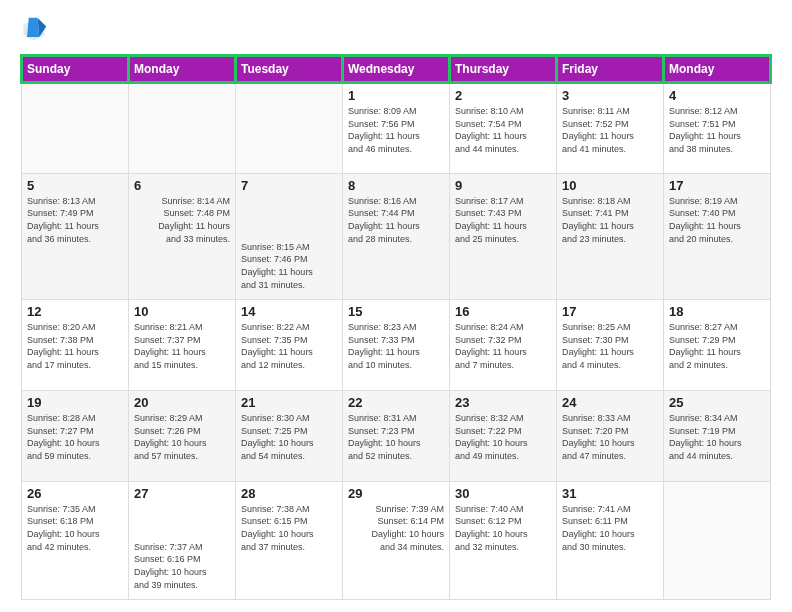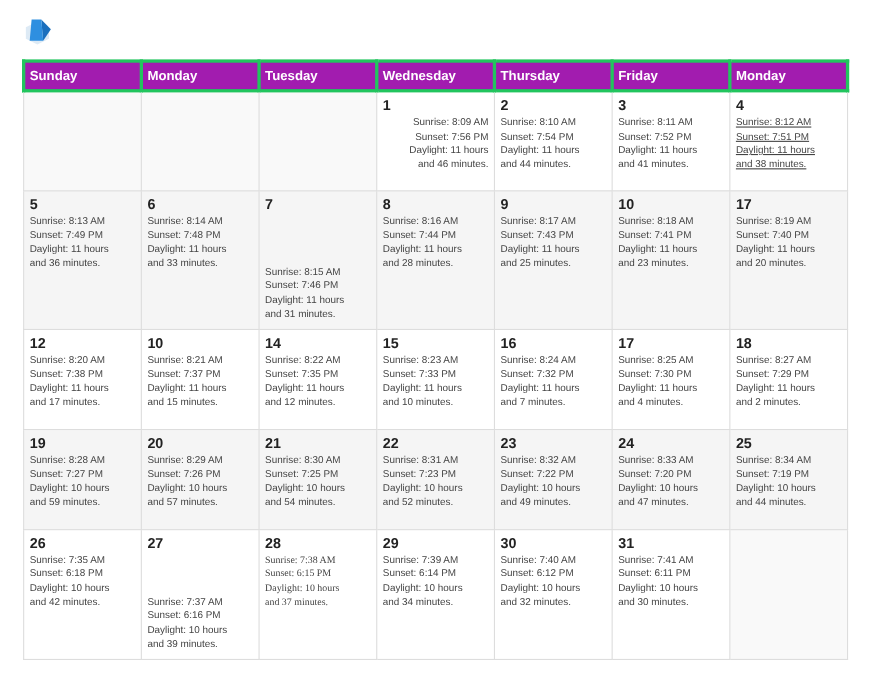--- a/index.html
+++ b/index.html
@@ -134,58 +134,58 @@
           <th>Monday</th>
         </tr>
     </thead>
     <tbody id="calendar-body">
     <tr>
           <td class="empty"></td>
           <td class="empty"></td>
           <td class="empty"></td>
           <td>
             <span class="day-number">1</span>
-            <div class="day-info" style="white-space: pre-line; text-align: right;">Sunrise: 8:09 AM
+            <div class="day-info" style="white-space: pre-line;">Sunrise: 8:09 AM
 Sunset: 7:56 PM
 Daylight: 11 hours
 and 46 minutes.</div>
           </td>
           <td>
             <span class="day-number">2</span>
             <div class="day-info" style="white-space: pre-line;">Sunrise: 8:10 AM
 Sunset: 7:54 PM
 Daylight: 11 hours
 and 44 minutes.</div>
           </td>
           <td>
             <span class="day-number">3</span>
             <div class="day-info" style="white-space: pre-line;">Sunrise: 8:11 AM
 Sunset: 7:52 PM
 Daylight: 11 hours
 and 41 minutes.</div>
           </td>
           <td>
             <span class="day-number">4</span>
-            <div class="day-info" style="white-space: pre-line; text-decoration: underline;">Sunrise: 8:12 AM
+            <div class="day-info" style="white-space: pre-line;">Sunrise: 8:12 AM
 Sunset: 7:51 PM
 Daylight: 11 hours
 and 38 minutes.</div>
           </td>
         </tr>
         <tr>
           <td>
             <span class="day-number">5</span>
             <div class="day-info" style="white-space: pre-line;">Sunrise: 8:13 AM
 Sunset: 7:49 PM
 Daylight: 11 hours
 and 36 minutes.</div>
           </td>
           <td>
             <span class="day-number">6</span>
-            <div class="day-info" style="white-space: pre-line;">Sunrise: 8:14 AM
+            <div class="day-info" style="white-space: pre-line; text-align: right;">Sunrise: 8:14 AM
 Sunset: 7:48 PM
 Daylight: 11 hours
 and 33 minutes.</div>
           </td>
           <td>
             <span class="day-number">7</span>
             <div class="day-info" style="white-space: pre-line; margin-top: 48px;">Sunrise: 8:15 AM
 Sunset: 7:46 PM
 Daylight: 11 hours
 and 31 minutes.</div>
@@ -331,28 +331,28 @@
           </td>
           <td>
             <span class="day-number">27</span>
             <div class="day-info" style="white-space: pre-line; margin-top: 40px;">Sunrise: 7:37 AM
 Sunset: 6:16 PM
 Daylight: 10 hours
 and 39 minutes.</div>
           </td>
           <td>
             <span class="day-number">28</span>
-            <div class="day-info" style="white-space: pre-line; font-family: Liberation Serif, serif;">Sunrise: 7:38 AM
+            <div class="day-info" style="white-space: pre-line;">Sunrise: 7:38 AM
 Sunset: 6:15 PM
 Daylight: 10 hours
 and 37 minutes.</div>
           </td>
           <td>
             <span class="day-number">29</span>
-            <div class="day-info" style="white-space: pre-line;">Sunrise: 7:39 AM
+            <div class="day-info" style="white-space: pre-line; text-align: right;">Sunrise: 7:39 AM
 Sunset: 6:14 PM
 Daylight: 10 hours
 and 34 minutes.</div>
           </td>
           <td>
             <span class="day-number">30</span>
             <div class="day-info" style="white-space: pre-line;">Sunrise: 7:40 AM
 Sunset: 6:12 PM
 Daylight: 10 hours
 and 32 minutes.</div>

